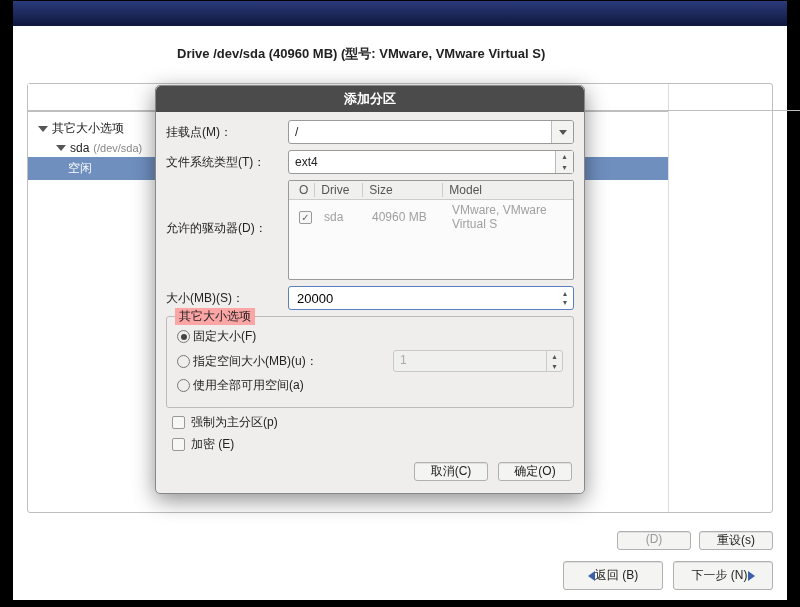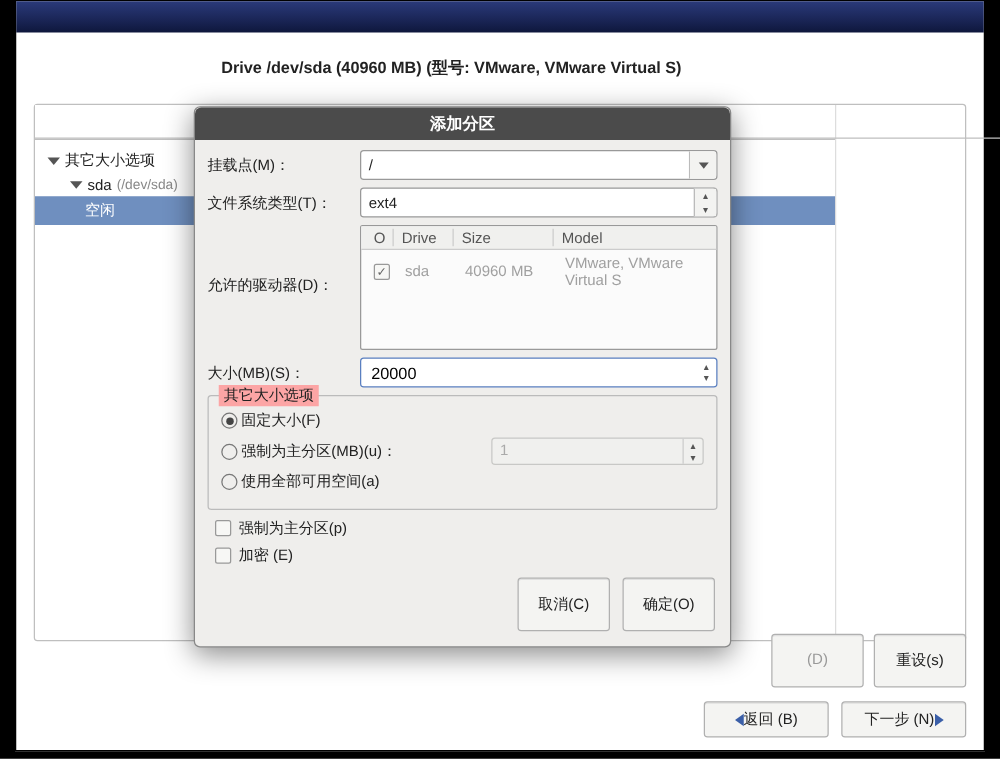--- a/index.html
+++ b/index.html
@@ -14,21 +14,21 @@
   .tree-col { flex: 0 0 150px; border-right: 1px solid #ddd; }
   .tree-header { text-align: center; padding: 6px 0; border-bottom: 1px solid #bfbfbf; background: #fff; position: relative; height: 28px; }
   .tree-header::before { content:""; position:absolute; left:0; right:-500px; bottom:0; border-bottom:1px solid #bfbfbf; }
   .tree-body { padding: 6px 0 0 0; font-size: 12px; }
   .tree-row { padding: 2px 4px 2px 10px; display:flex; align-items:center; gap:4px; }
   .tree-row.sel { background: #6f8fbf; color: #fff; margin: 0; padding: 3px 0 3px 40px; width: 640px; position: relative; }
   .tree-path { color: #888; font-size: 11px; }
   .tri { display:inline-block; width:0; height:0; border-left:5px solid transparent; border-right:5px solid transparent; border-top:6px solid #555; }
   .bottom-buttons-main { position: absolute; right: 14px; bottom: 50px; display:flex; gap:8px; }
   .bottom-buttons-nav  { position: absolute; right: 14px; bottom: 10px; display:flex; gap:10px; }
-  .btn { background: #f4f4f2; border: 1px solid #b0b0b0; border-radius: 3px; padding: 12px 10px; min-width: 74px; text-align:center; cursor: pointer; font-size: 12px; box-shadow: 0 1px 0 #e0e0e0 inset; }
+  .btn { background: #f4f4f2; border: 1px solid #b0b0b0; border-radius: 3px; padding: 0 10px; min-width: 74px; text-align:center; cursor: pointer; font-size: 12px; box-shadow: 0 1px 0 #e0e0e0 inset; }
   .btn.disabled { color: #999; }
   .btn.wide { min-width: 100px; padding:5px 14px; display:flex; align-items:center; justify-content:center; gap:0; }
   .arrow-left, .arrow-right { display:inline-block; width:0; height:0; border-top:5px solid transparent; border-bottom:5px solid transparent; }
   .arrow-left  { border-right:7px solid #3b5fa8; }
   .arrow-right { border-left:7px solid #3b5fa8; }
   
   .dialog { position: absolute; left: 155px; top: 85px; width: 430px; background: #efeeec; border: 1px solid #888; border-radius: 5px; box-shadow: 0 6px 22px rgba(0,0,0,.45); }
   .dlg-title { background: #4b4b4b; color: #fff; text-align: center; font-size: 13px; font-weight: bold; padding: 4px 0; border-radius: 5px 5px 0 0; }
   .dlg-body { padding: 8px 10px 10px 10px; }
   .form-row { display:flex; align-items:center; margin-bottom:6px; gap:6px; }
@@ -160,21 +160,21 @@
     </div>
 
     <div class="fieldset">
       <div class="legend">其它大小选项</div>
       <div class="opt-row">
         <span class="radio checked"></span>
         <span>固定大小(F)</span>
       </div>
       <div class="opt-row">
         <span class="radio"></span>
-        <span>强制为主分区(MB)(u)：</span>
+        <span>指定空间大小(MB)(u)：</span>
         <div class="num-disabled">
           <span>1</span>
           <div class="upd">
               <span>▴</span>
               <span>▾</span>
             </div>
         </div>
       </div>
       <div class="opt-row">
         <span class="radio"></span>

